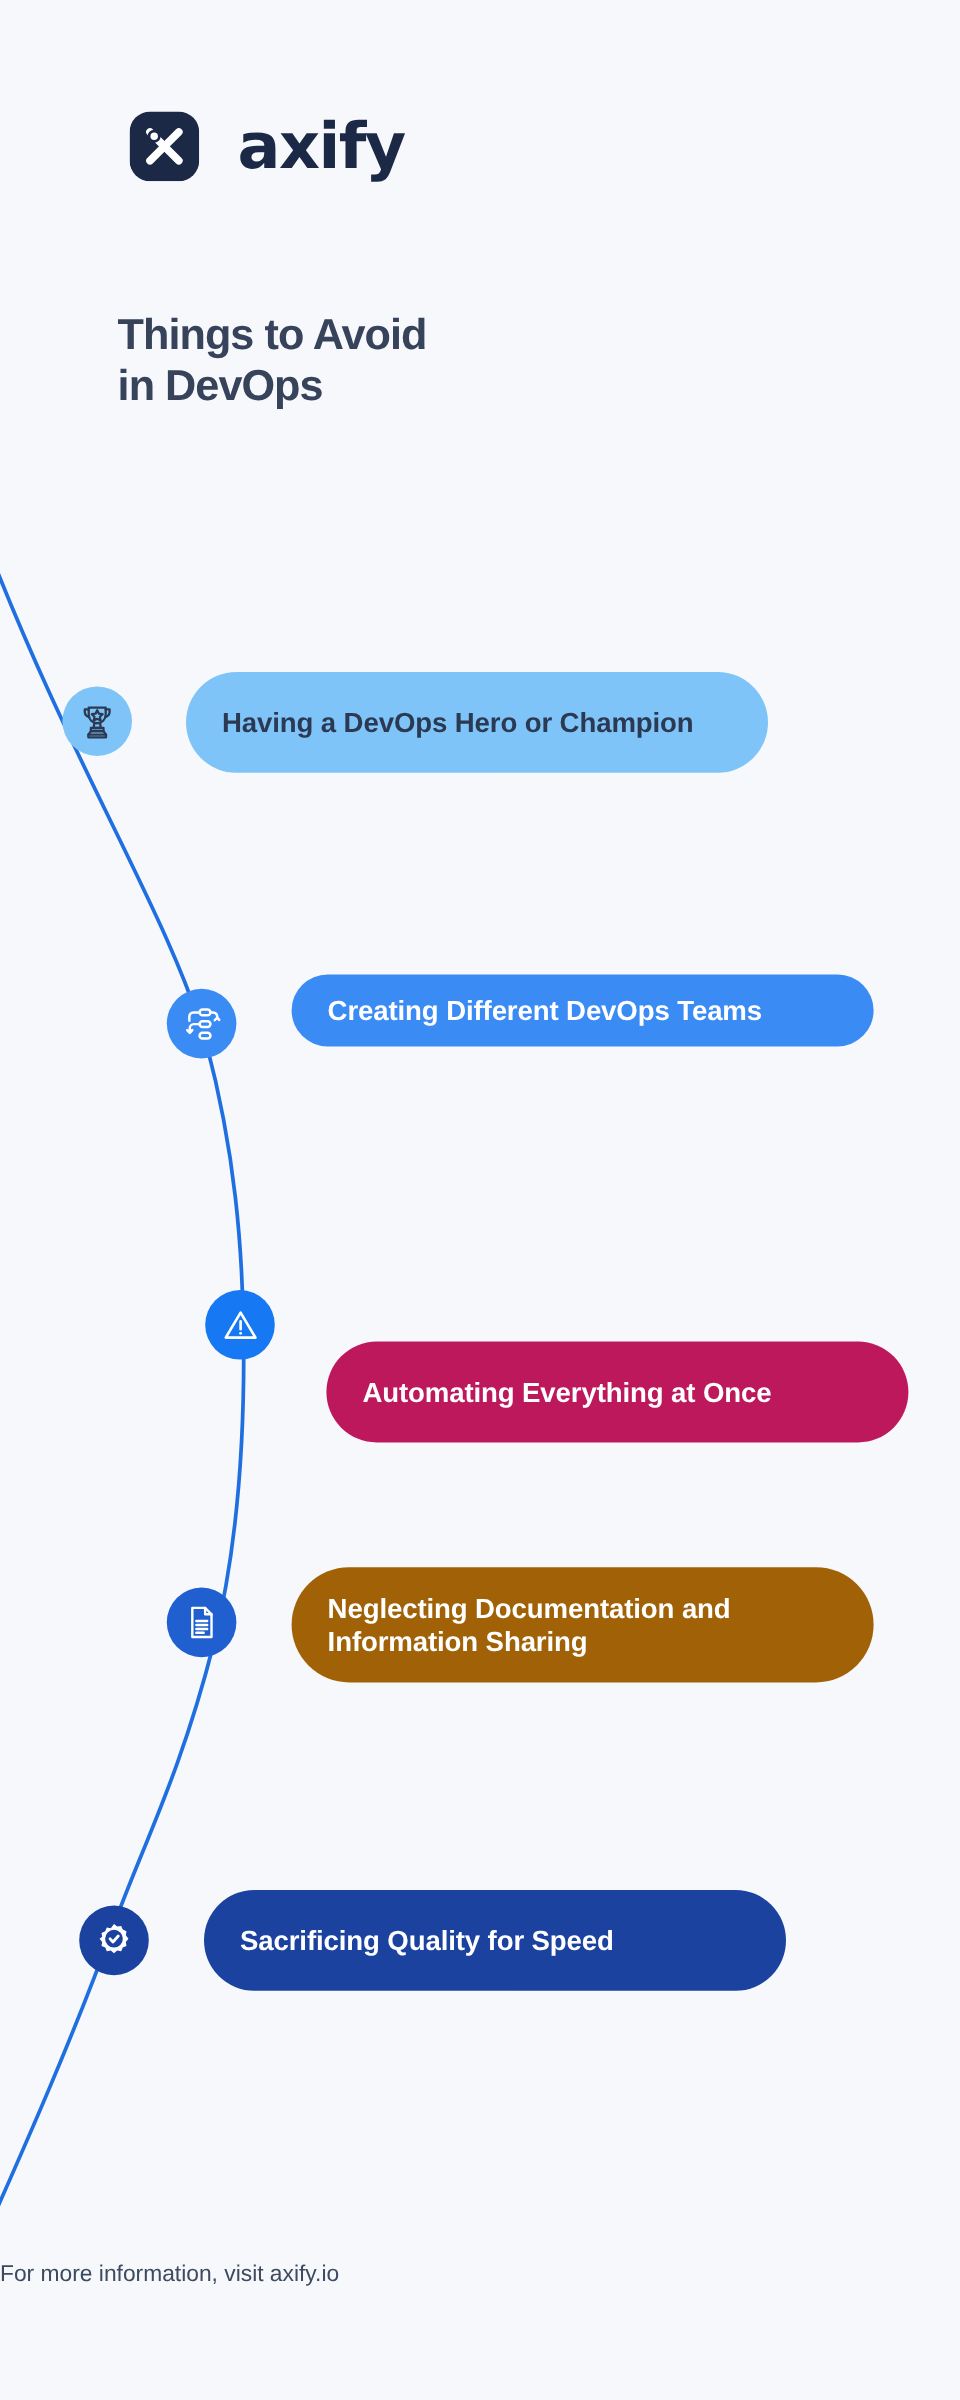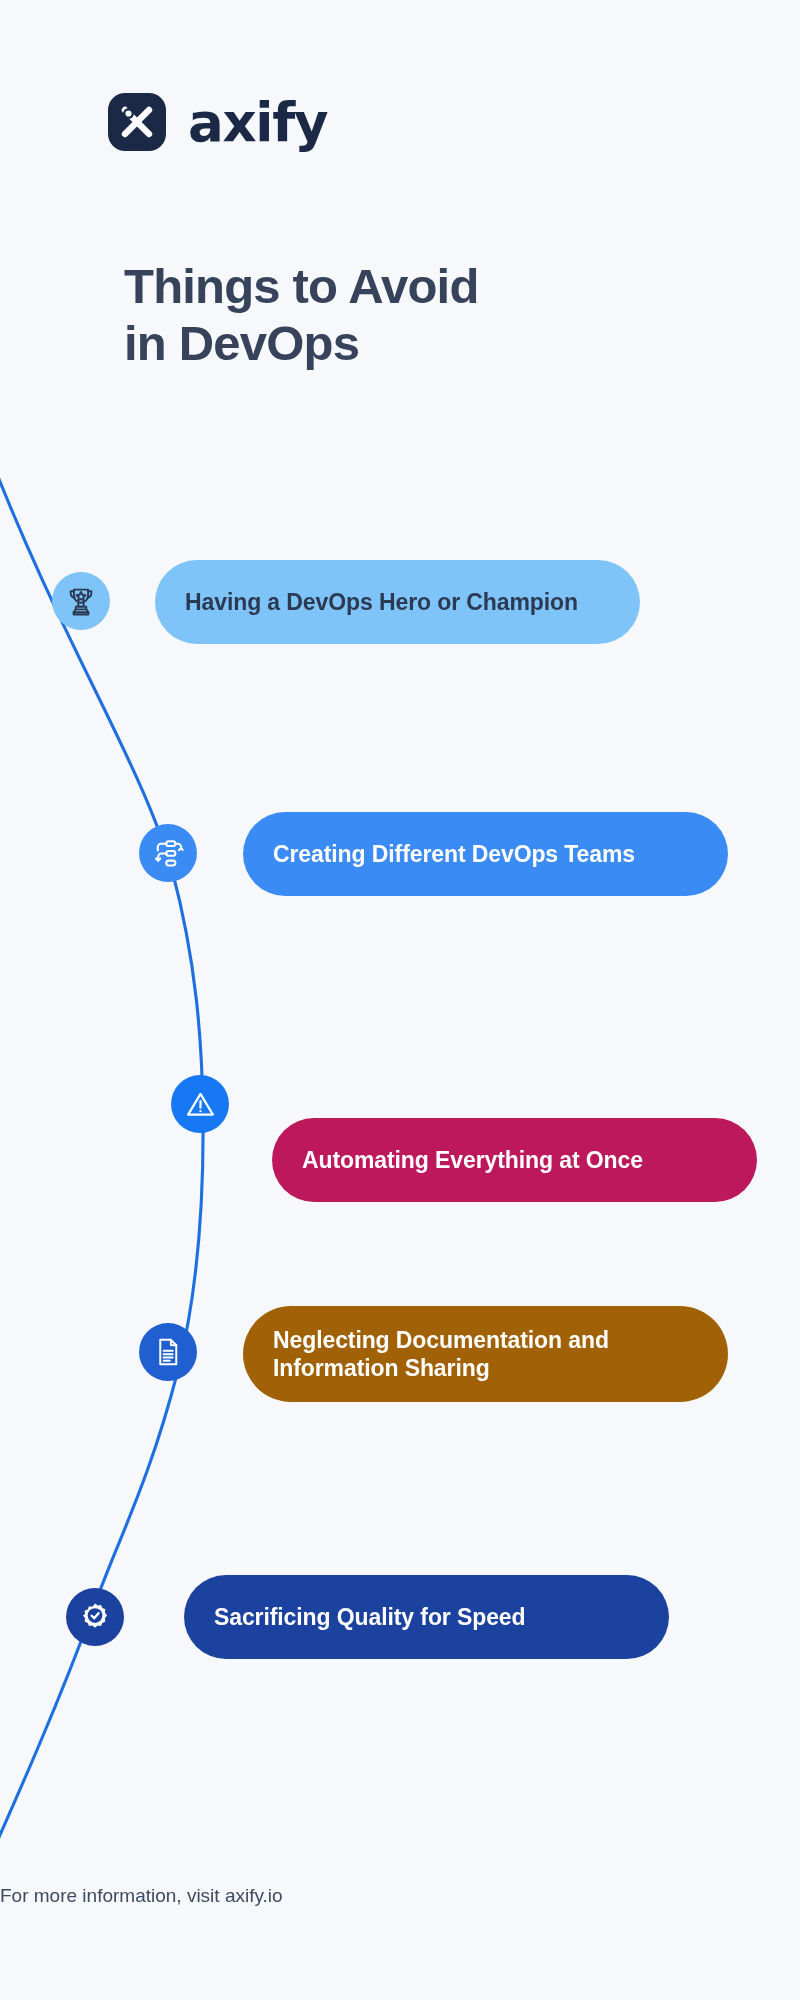--- a/index.html
+++ b/index.html
@@ -24,44 +24,44 @@
     background: #f6f8fb;
   }
 
   
   .logo-row {
     position: absolute;
     left: 108px;
     top: 93px;
     display: flex;
     align-items: center;
-    gap: 22px;
+    gap: 32px;
   }
   .logo-mark {
     width: 58px;
     height: 58px;
     flex: 0 0 58px;
     display: block;
   }
   .logo-word {
     font-size: 53px;
     font-weight: 700;
     letter-spacing: -1.3px;
     color: #1b2947;
     line-height: 1;
     font-family: "DejaVu Sans", sans-serif;
   }
 
   
   .headline {
     position: absolute;
-    left: 124px;
+    left: 98px;
     top: 258px;
     width: 560px;
-    font-size: 49px;
+    font-size: 36px;
     font-weight: 700;
     line-height: 1.17;
     letter-spacing: -0.8px;
     color: #37435a;
     white-space: pre-line;
   }
 
   
   .curve {
     position: absolute;
@@ -167,21 +167,21 @@
         <rect x="10.4" y="3.1" width="6.6" height="3.5" rx="1.75"></rect>
         <rect x="10.4" y="10.2" width="6.6" height="3.5" rx="1.75"></rect>
         <rect x="10.4" y="17.2" width="6.6" height="3.5" rx="1.75"></rect>
         <path d="M17 4.85h1.7a2.4 2.4 0 0 1 2.4 2.4v.9"></path>
         <path d="m19.6 9.6 1.5-1.6 1.2 1.4"></path>
         <path d="M10.4 11.95H6.9a2.4 2.4 0 0 0-2.4 2.4v2.3"></path>
         <path d="m2.9 15.6 1.6 1.7 1.5-1.7"></path>
         <path d="M10.4 4.85H6.6a2.4 2.4 0 0 0-2.4 2.4v2.6"></path>
       </svg>
     </div>
-    <div class="pill" style="left:243px; top:812px; width:485px; height:84px; background:#3b8bf5; padding:0 30px;">
+    <div class="pill" style="left:243px; top:812px; width:485px; height:60px; background:#3b8bf5; padding:0 30px;">
       <span class="pill-text" style="color:#ffffff; font-size:23px;">Creating Different DevOps Teams</span>
     </div>
   </div>
 
   <div class="item" style="left:0;top:0;">
     <div class="badge-circle" style="left:171px; top:1075px; width:58px; height:58px; background:#1678f2;">
       <svg width="33" height="33" viewBox="0 0 24 24" fill="none" stroke="#ffffff" stroke-width="1.6" stroke-linecap="round" stroke-linejoin="round">
         <path d="M12 4.3 21 19.4H3z"></path>
         <line x1="12" y1="9.6" x2="12" y2="14.3"></line>
         <circle cx="12" cy="16.8" r="0.85" fill="#ffffff" stroke="none"></circle>
@@ -210,20 +210,20 @@
   </div>
 
   <div class="item" style="left:0;top:0;">
     <div class="badge-circle" style="left:66px; top:1588px; width:58px; height:58px; background:#1c42a0;">
       <svg width="34" height="34" viewBox="0 0 24 24">
         <path fill="#ffffff" d="M12 2.4l1.9 1.45 2.33-.37.92 2.18 2.18.92-.37 2.33L20.5 11l-1.54 1.9.37 2.33-2.18.92-.92 2.18-2.33-.37L12 19.6l-1.9-1.64-2.33.37-.92-2.18-2.18-.92.37-2.33L3.5 11l1.54-1.09-.37-2.33 2.18-.92.92-2.18 2.33.37z"></path>
         <circle cx="12" cy="11" r="5.2" fill="#1c42a0"></circle>
         <path d="m9.7 11.1 1.7 1.8 3.1-3.5" fill="none" stroke="#ffffff" stroke-width="1.7" stroke-linecap="round" stroke-linejoin="round"></path>
       </svg>
     </div>
-    <div class="pill" style="left:184px; top:1575px; width:485px; height:84px; background:#1c42a0; padding:0 30px;">
+    <div class="pill" style="left:170px; top:1575px; width:485px; height:84px; background:#1c42a0; padding:0 30px;">
       <span class="pill-text" style="color:#ffffff; font-size:23px;">Sacrificing Quality for Speed</span>
     </div>
   </div>
 
   <div class="footer">For more information, visit axify.io</div>
 
 </div>
 
 </body></html>

